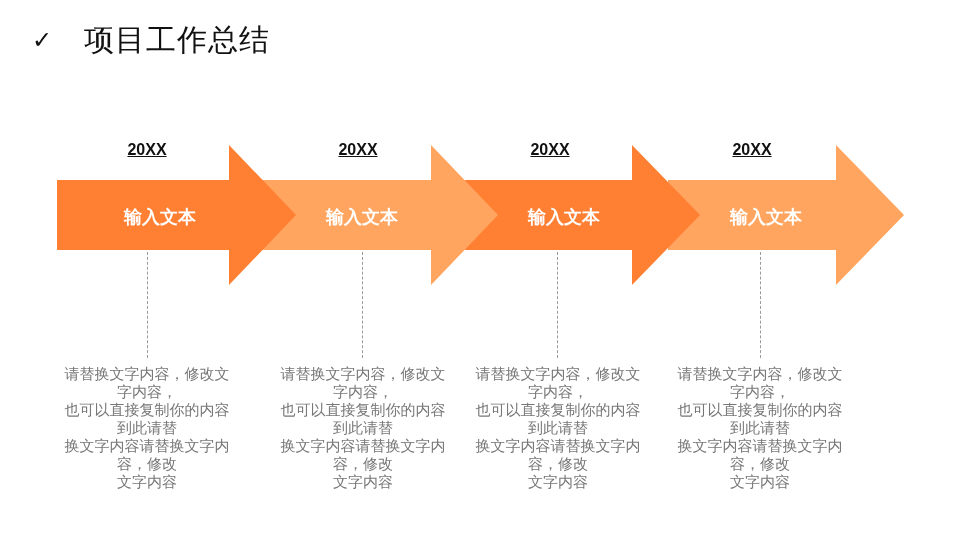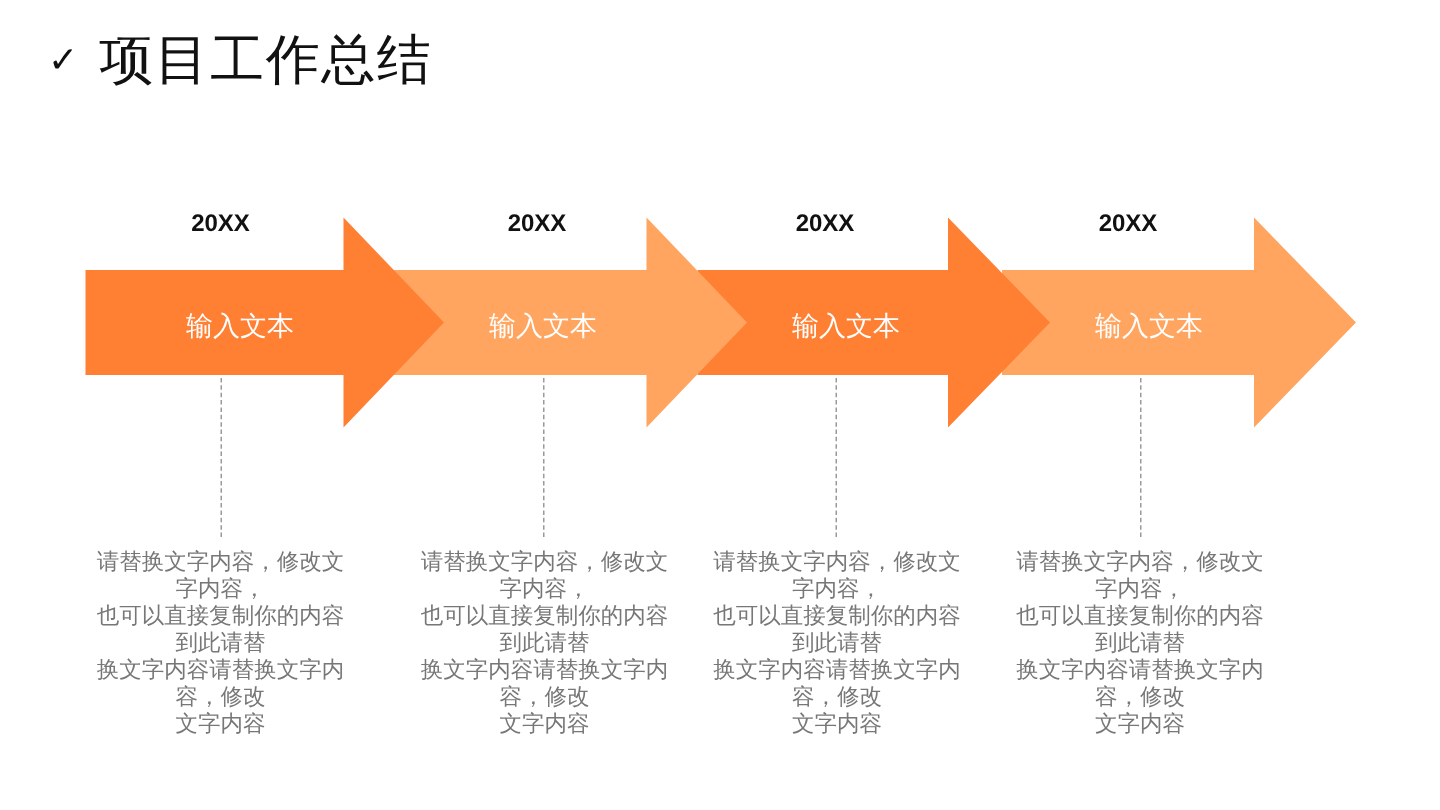--- a/index.html
+++ b/index.html
@@ -1,22 +1,22 @@
 <!DOCTYPE html>
 <html><head>
 <meta charset="utf-8">
 <style>
   html,body{margin:0;padding:0;background:#ffffff;}
   body{width:960px;height:540px;position:relative;overflow:hidden;font-family:"DejaVu Sans","Liberation Sans",sans-serif;}
   .title{position:absolute;left:32px;top:20px;height:40px;display:flex;align-items:center;gap:14px;color:#111;}
   .title .check{font-size:24px;font-weight:bold;line-height:1;}
-  .title .text{font-size:36px;letter-spacing:1px;}
+  .title .text{font-size:30px;letter-spacing:1px;margin-left:18px;}
   svg.arrows{position:absolute;left:0;top:0;}
-  .year{position:absolute;top:141px;width:90px;text-align:center;font-family:"Liberation Sans",sans-serif;font-weight:bold;font-size:16px;color:#111;}
-  .label{position:absolute;top:205px;width:140px;text-align:center;color:#fff;font-weight:normal;font-size:18px;}
+  .year{position:absolute;top:141px;width:90px;text-align:center;font-family:"Liberation Sans",sans-serif;font-weight:bold;font-size:16px;color:#111;text-decoration:underline;}
+  .label{position:absolute;top:205px;width:140px;text-align:center;color:#fff;font-weight:bold;font-size:18px;}
   .dash{position:absolute;top:252px;height:106px;width:0;border-left:1.5px dashed #9a9a9a;}
   .desc{position:absolute;top:365px;width:172px;text-align:center;color:#777;font-size:15px;line-height:18px;}
 </style>
 </head>
 <body>
 
 <div class="title">
   <span class="check">✓</span>
   <span class="text">项目工作总结</span>
 </div>

